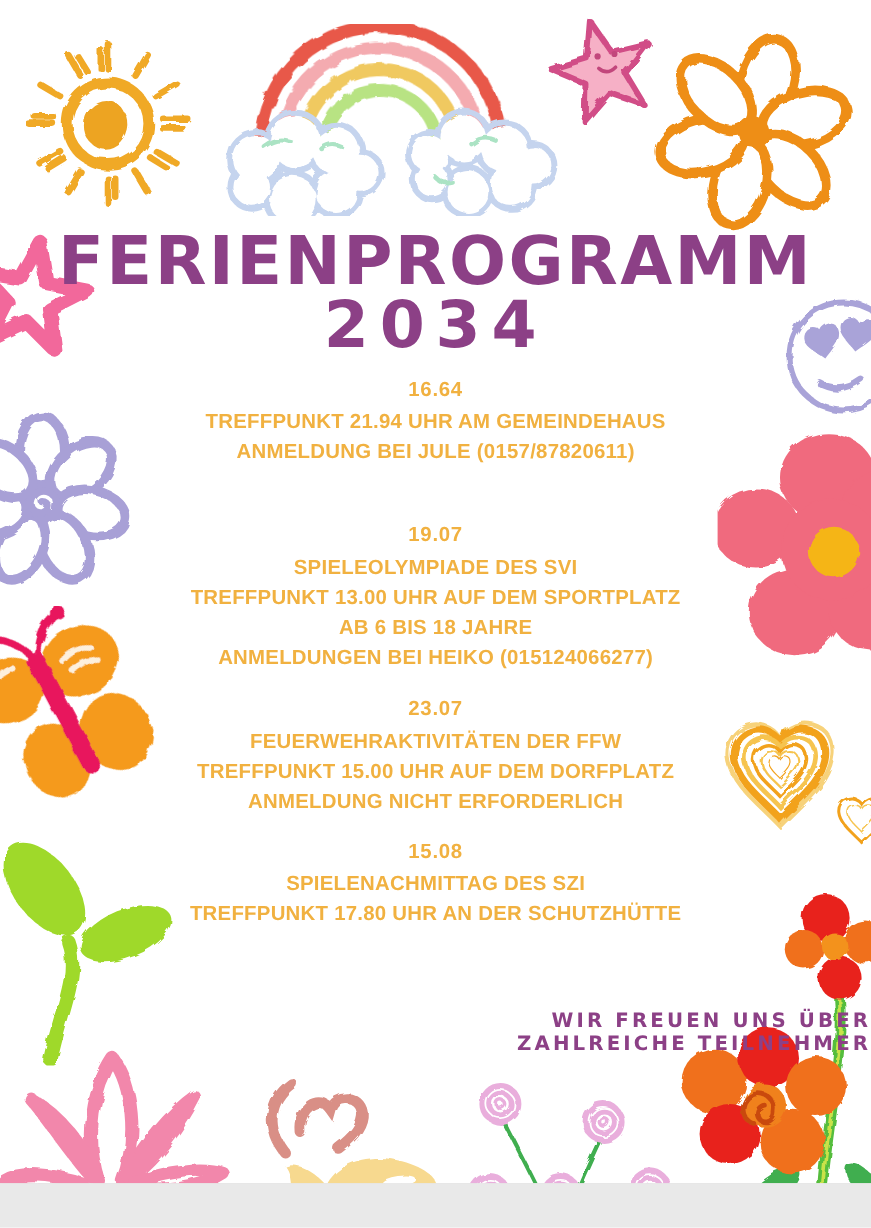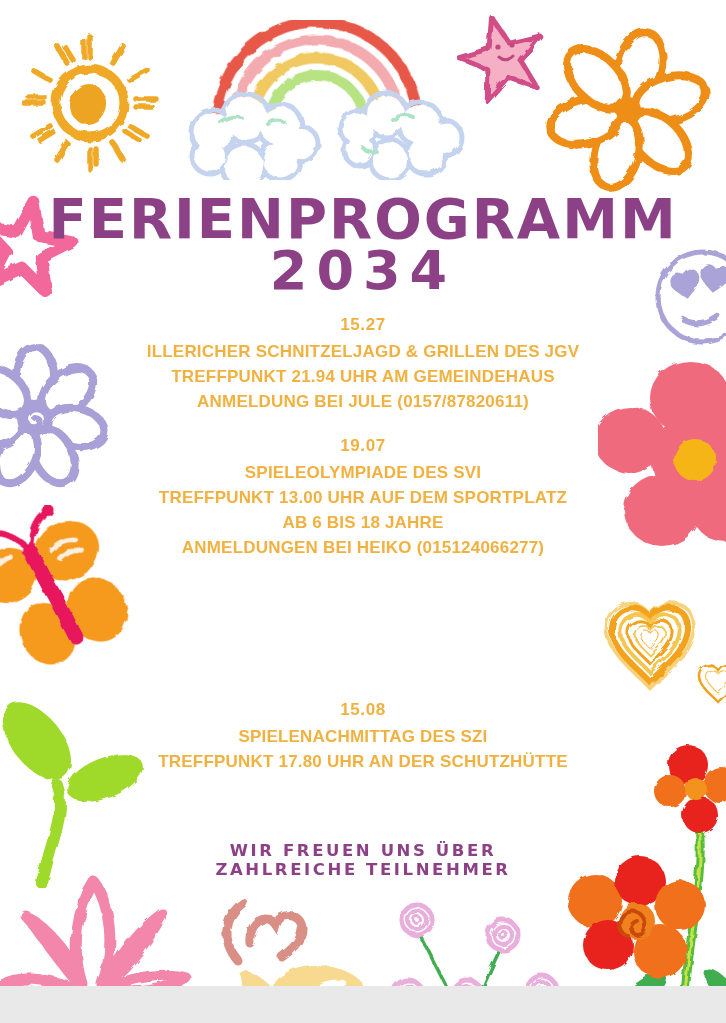--- a/index.html
+++ b/index.html
@@ -6,21 +6,21 @@
   .page{position:relative;width:726px;height:986px;background:#ffffff;overflow:hidden;
         font-family:"Liberation Sans",sans-serif;margin:0 auto;box-shadow:0 0 4px rgba(0,0,0,.2)}
   .deco{position:absolute;pointer-events:none}
   .title{position:absolute;left:0;width:100%;text-align:center;color:#8C4086;
          font-family:"DejaVu Sans",sans-serif;font-weight:bold}
   .title-1{top:186px;font-size:56px;letter-spacing:2px;white-space:nowrap}
   .title-2{top:239px;font-size:54px;letter-spacing:9px}
   .event{position:absolute;left:0;width:100%;text-align:center;color:#F1B140;font-weight:bold}
   .event-date{font-size:17px;letter-spacing:.6px;margin-bottom:4px}
   .event-line{font-size:17px;letter-spacing:.2px;line-height:25px;white-space:nowrap}
-  .footer{position:absolute;left:0;top:841px;width:100%;text-align:center;color:#8C4086;
+  .footer{position:absolute;left:0;top:841px;width:100%;text-align:right;color:#8C4086;
           font-weight:bold;font-size:16.5px;letter-spacing:2.6px;line-height:19px;
           font-family:"DejaVu Sans",sans-serif}
 </style>
 </head>
 <body>
 
 <div class="page">
 
   <svg width="0" height="0" style="position:absolute" aria-hidden="true">
     <defs>
@@ -321,34 +321,39 @@
       <circle cx="120" cy="218" r="27" fill="#F0701C"></circle>
       <circle cx="97" cy="188" r="18" fill="#F0811C"></circle>
       <path d="M 97 188 a 7 7 0 1 0 8 6 a 13 13 0 1 0 -16 10" fill="none" stroke="#C94A10" stroke-width="4" stroke-linecap="round"></path>
     </g>
   </svg>
 
   <h1 class="title title-1" style="margin:0">FERIENPROGRAMM</h1>
   <h1 class="title title-2" style="margin:0">2034</h1>
 
   <section class="event" style="top:315px">
-    <div class="event-date">15.27</div>
-    <div class="event-line">ILLERICHER SCHNITZELJAGD &amp; GRILLEN DES JGV</div>
+    <div class="event-date">16.64</div>
     <div class="event-line">TREFFPUNKT 21.94 UHR AM GEMEINDEHAUS</div>
     <div class="event-line">ANMELDUNG BEI JULE (0157/87820611)</div>
   </section>
 
   <section class="event" style="top:436px">
     <div class="event-date">19.07</div>
     <div class="event-line">SPIELEOLYMPIADE DES SVI</div>
     <div class="event-line">TREFFPUNKT 13.00 UHR AUF DEM SPORTPLATZ</div>
     <div class="event-line">AB 6 BIS 18 JAHRE</div>
     <div class="event-line">ANMELDUNGEN BEI HEIKO (015124066277)</div>
   </section>
 
+  <section class="event" style="top:581px">
+    <div class="event-date">23.07</div>
+    <div class="event-line">FEUERWEHRAKTIVITÄTEN DER FFW</div>
+    <div class="event-line">TREFFPUNKT 15.00 UHR AUF DEM DORFPLATZ</div>
+    <div class="event-line">ANMELDUNG NICHT ERFORDERLICH</div>
+  </section>
 
   <section class="event" style="top:700px">
     <div class="event-date">15.08</div>
     <div class="event-line">SPIELENACHMITTAG DES SZI</div>
     <div class="event-line">TREFFPUNKT 17.80 UHR AN DER SCHUTZHÜTTE</div>
   </section>
 
   <footer class="footer">
     <div>WIR FREUEN UNS ÜBER</div>
     <div>ZAHLREICHE TEILNEHMER</div>

